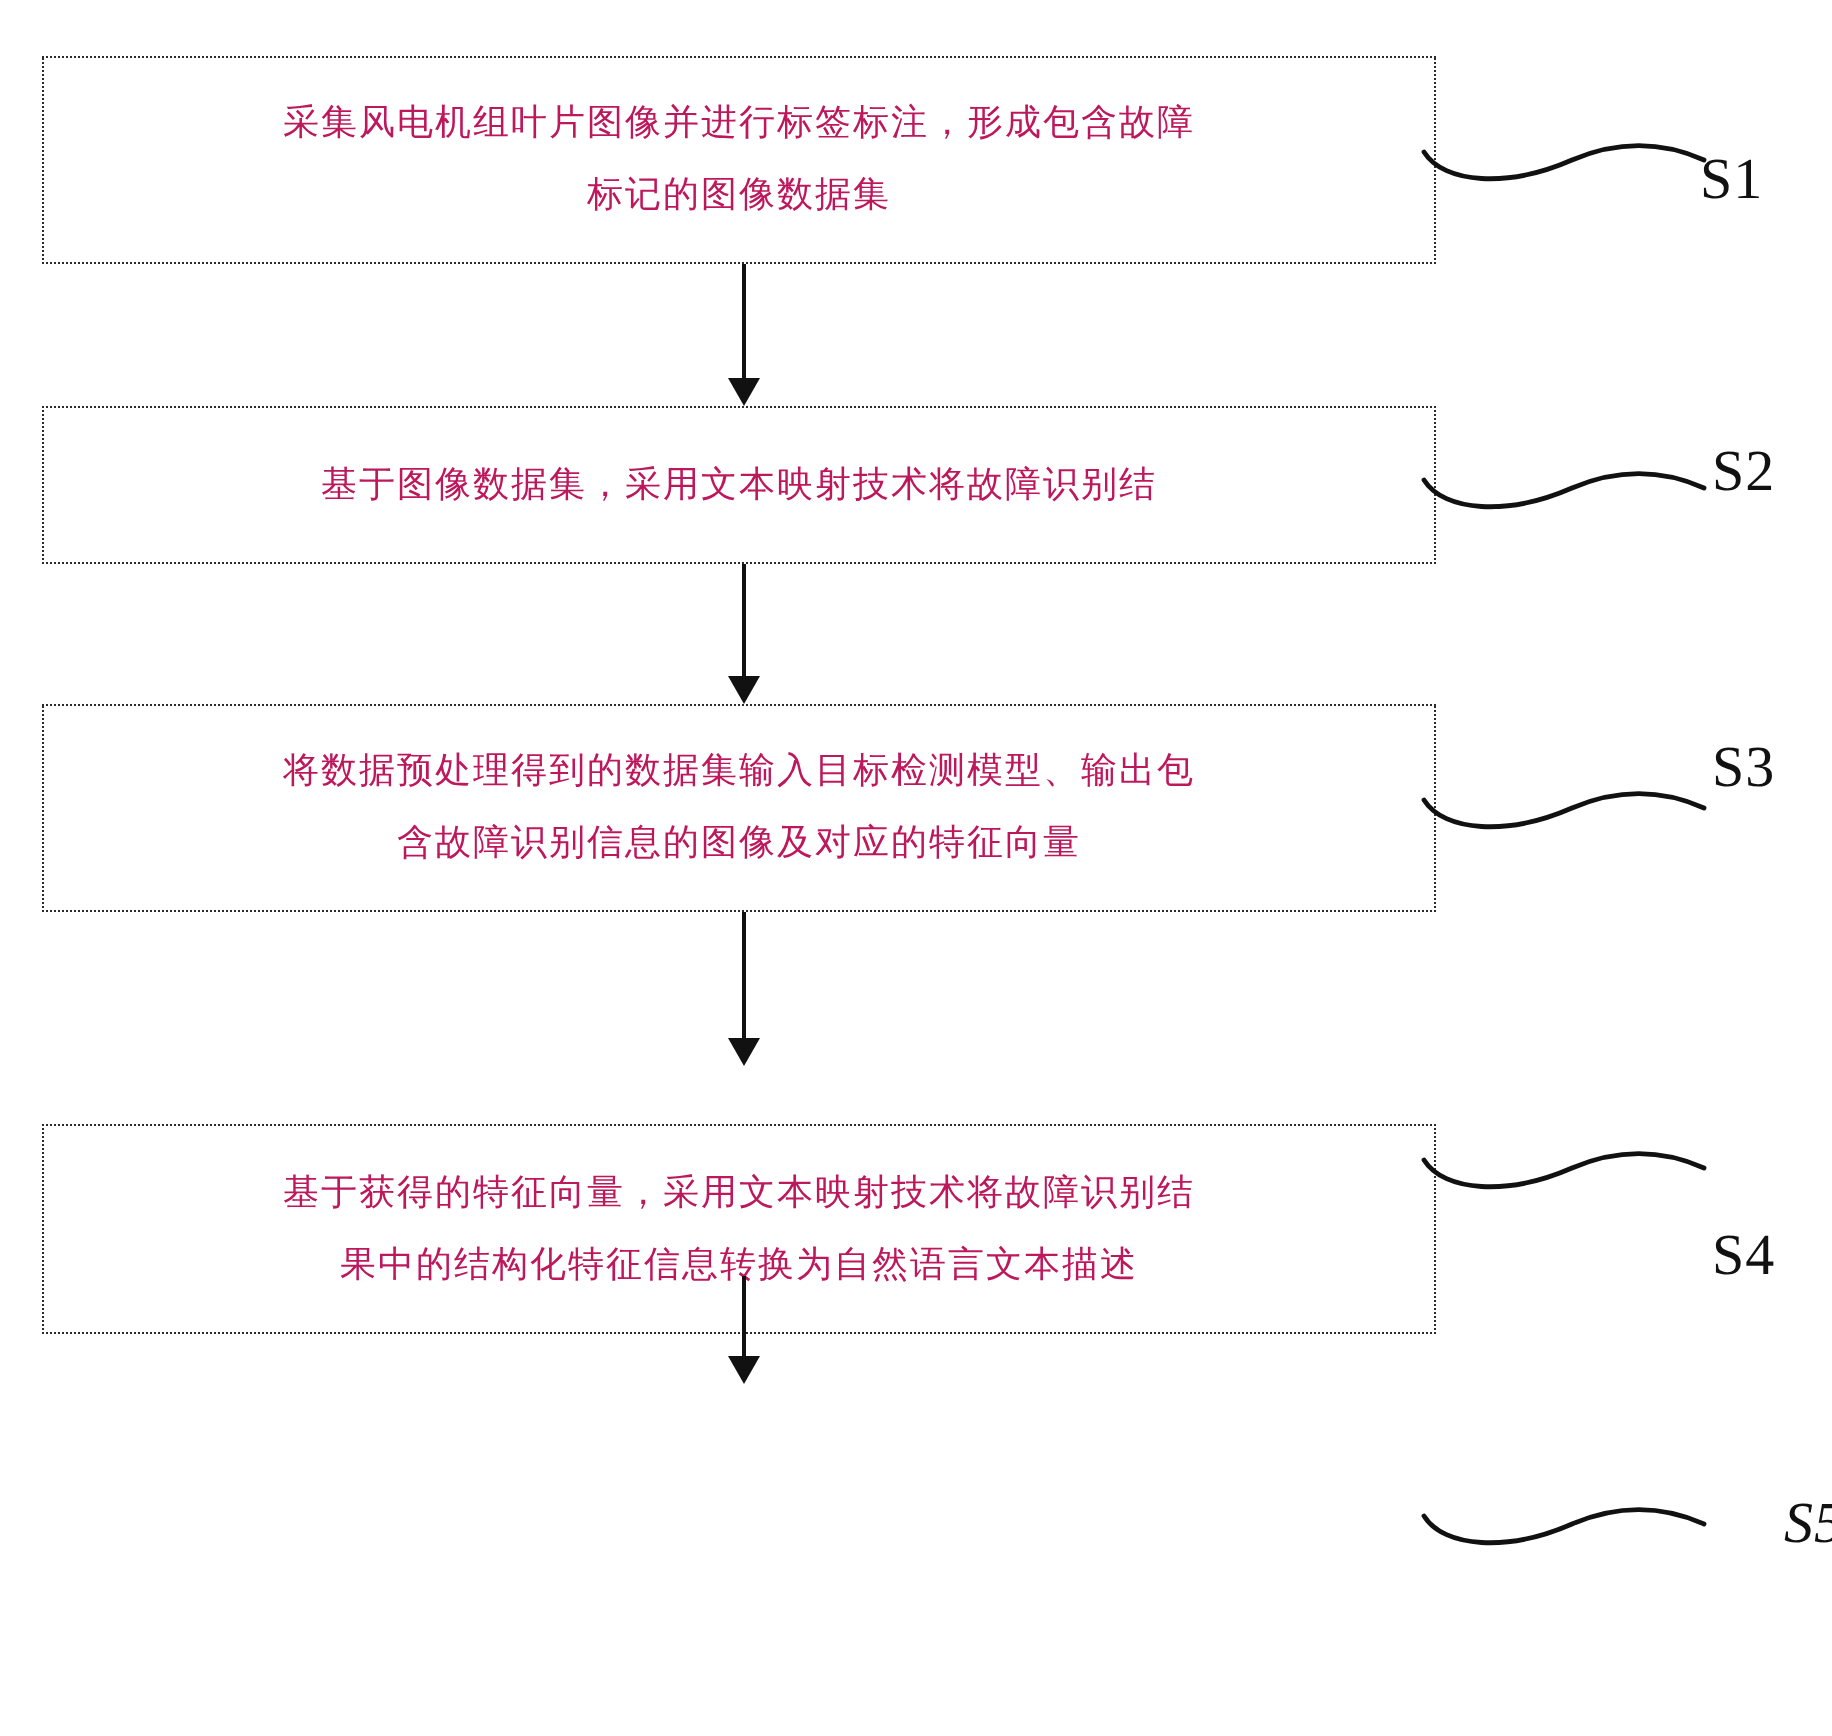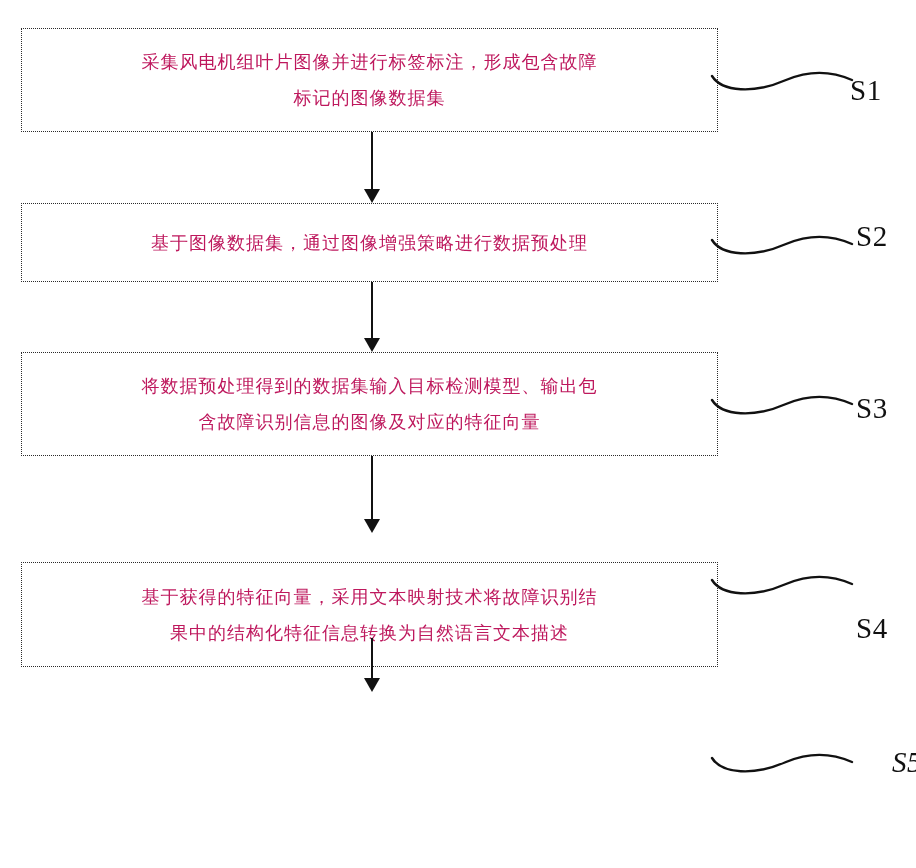--- a/index.html
+++ b/index.html
@@ -92,41 +92,41 @@
     position: absolute;
     font-family: "Liberation Serif", "DejaVu Serif", serif;
     font-size: 29px;
     font-weight: 400;
     color: #111111;
     letter-spacing: 0.5px;
     white-space: nowrap;
   }
   .step-label.s1 { left: 850px; top: 64px; margin-top: 10px; }
   .step-label.s2 { left: 856px; top: 220px; }
-  .step-label.s3 { left: 856px; top: 392px; }
+  .step-label.s3 { left: 856px; top: 368px; }
   .step-label.s4 { left: 856px; top: 568px; margin-top: 44px; }
   .step-label.s5 { left: 892px; top: 746px; font-style: italic; }
 </style>
 </head>
 <body>
 
 <div id="canvas">
 
   <div class="flow-box b1">
     <span class="flow-box-text">采集风电机组叶片图像并进行标签标注，形成包含故障
 标记的图像数据集</span>
   </div>
 
   <div class="connector c1">
     <div class="stem"></div>
     <div class="head"></div>
   </div>
 
   <div class="flow-box b2">
-    <span class="flow-box-text">基于图像数据集，通过图像增强策略进行数据预处理</span>
+    <span class="flow-box-text">基于图像数据集，采用文本映射技术将故障识别结</span>
   </div>
 
   <div class="connector c2">
     <div class="stem"></div>
     <div class="head"></div>
   </div>
 
   <div class="flow-box b3">
     <span class="flow-box-text">将数据预处理得到的数据集输入目标检测模型、输出包
 含故障识别信息的图像及对应的特征向量</span>

